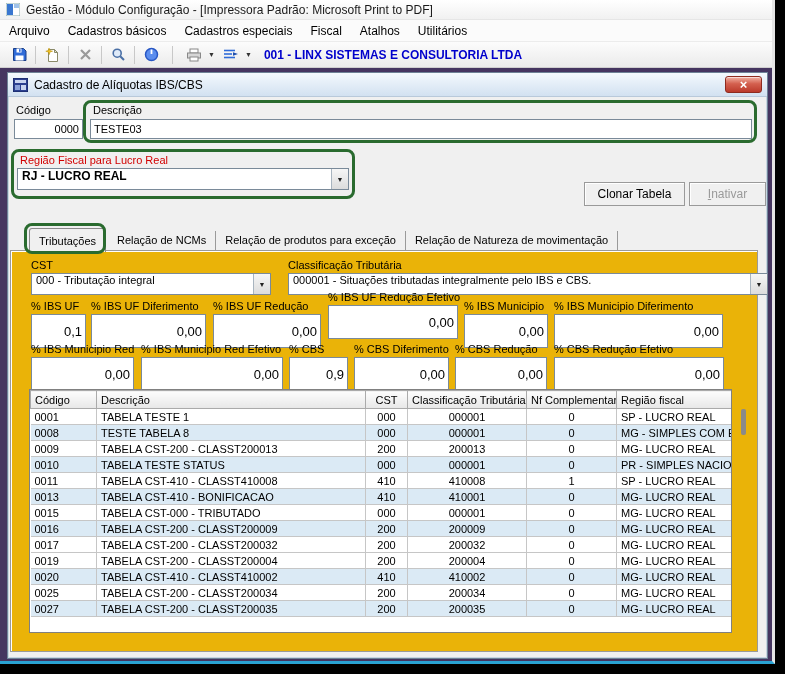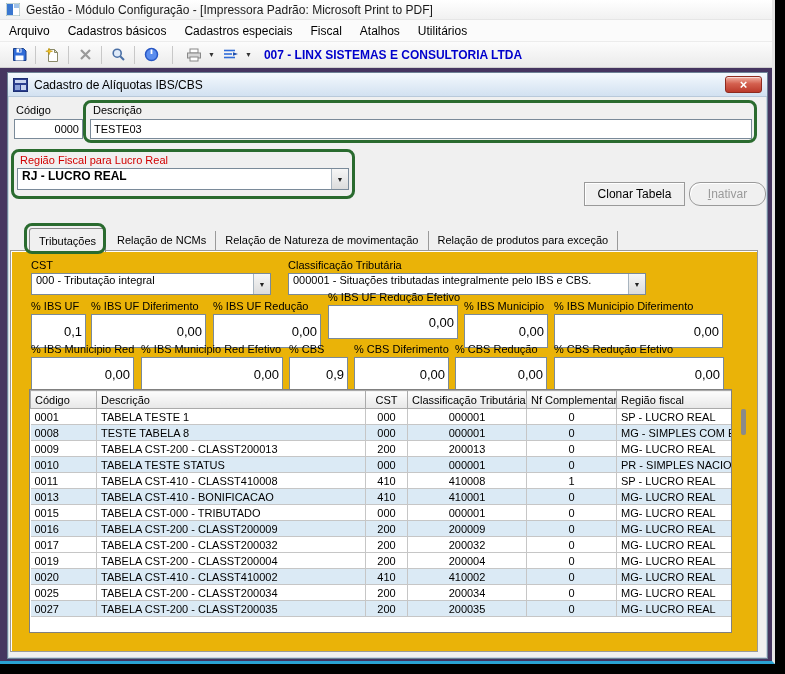--- a/index.html
+++ b/index.html
@@ -229,21 +229,21 @@
       <span>
           <svg width="16" height="13">
             <line x1="1" y1="2.5" x2="12" y2="2.5" stroke="#2f6bd8" stroke-width="1.6"></line>
             <line x1="1" y1="6" x2="9" y2="6" stroke="#2f6bd8" stroke-width="1.6"></line>
             <line x1="1" y1="9.5" x2="12" y2="9.5" stroke="#2f6bd8" stroke-width="1.6"></line>
             <path d="M10 4.2 L15 6 L10 7.8 Z" fill="#1f4fb0"></path>
           </svg>
         </span>
     </span>
     <span class="caret">▼</span>
-    <span class="company">007 - LINX SISTEMAS E CONSULTORIA LTDA</span>
+    <span class="company">001 - LINX SISTEMAS E CONSULTORIA LTDA</span>
   </div>
 
   <div class="dialog">
     <div class="dlg-titlebar">
       <span>
         <svg width="15" height="14">
             <rect x="0" y="0" width="15" height="14" fill="#2b3f8f" stroke="#15235c"></rect>
             <rect x="2" y="2" width="11" height="3" fill="#c9d4f0"></rect>
             <rect x="2" y="7" width="5" height="5" fill="#8aa0d8"></rect>
             <rect x="8" y="7" width="5" height="5" fill="#c9d4f0"></rect>
@@ -267,44 +267,44 @@
       <div class="green-box" style="left:3px;top:52px;width:344px;height:50px;"></div>
       <div class="lbl red" style="position:absolute;left:12px;top:57px;">Região Fiscal para Lucro Real</div>
       <div class="combo bold" style="left:9px;top:71px;width:332px;">
         <span class="val">RJ - LUCRO REAL</span>
         <span class="drop">▼</span>
       </div>
 
       <div class="btn" style="left:576px;top:85px;width:101px;">
         <span class="btn-label">Clonar Tabela</span>
       </div>
-      <div class="btn disabled" style="left:681px;top:85px;width:77px;border-radius:11px;">
+      <div class="btn disabled" style="left:681px;top:85px;width:77px;">
         <span class="btn-label">Inativar</span>
       </div>
 
       <div class="tab-active" style="left:21px;">
         <span>Tributações</span>
       </div>
       <div class="green-box" style="left:16px;top:126px;width:82px;height:31px;"></div>
       <div class="tab-others">
         <span>Relação de NCMs</span>
+        <span>Relação de produtos para exceção</span>
         <span>Relação de Natureza de movimentação</span>
-        <span>Relação de produtos para exceção</span>
       </div>
 
       <div class="tab-page">
 
         <div class="lbl" style="position:absolute;left:20px;top:8px;">CST</div>
         <div class="combo" style="left:20px;top:22px;width:240px;">
           <span class="val">000 - Tributação integral</span>
           <span class="drop">▼</span>
         </div>
 
         <div class="lbl" style="position:absolute;left:277px;top:8px;">Classificação Tributária</div>
-        <div class="combo" style="left:277px;top:22px;width:358px;">
+        <div class="combo" style="left:277px;top:22px;width:480px;">
           <span class="val">000001 - Situações tributadas integralmente pelo IBS e CBS.</span>
           <span class="drop">▼</span>
         </div>
 
         <div class="pf" style="left:20px;top:49px;width:55px;">
           <span class="lbl">% IBS UF</span>
           <input value="0,1" style="">
         </div>
         <div class="pf" style="left:80px;top:49px;width:115px;">
           <span class="lbl">% IBS UF Diferimento</span>

